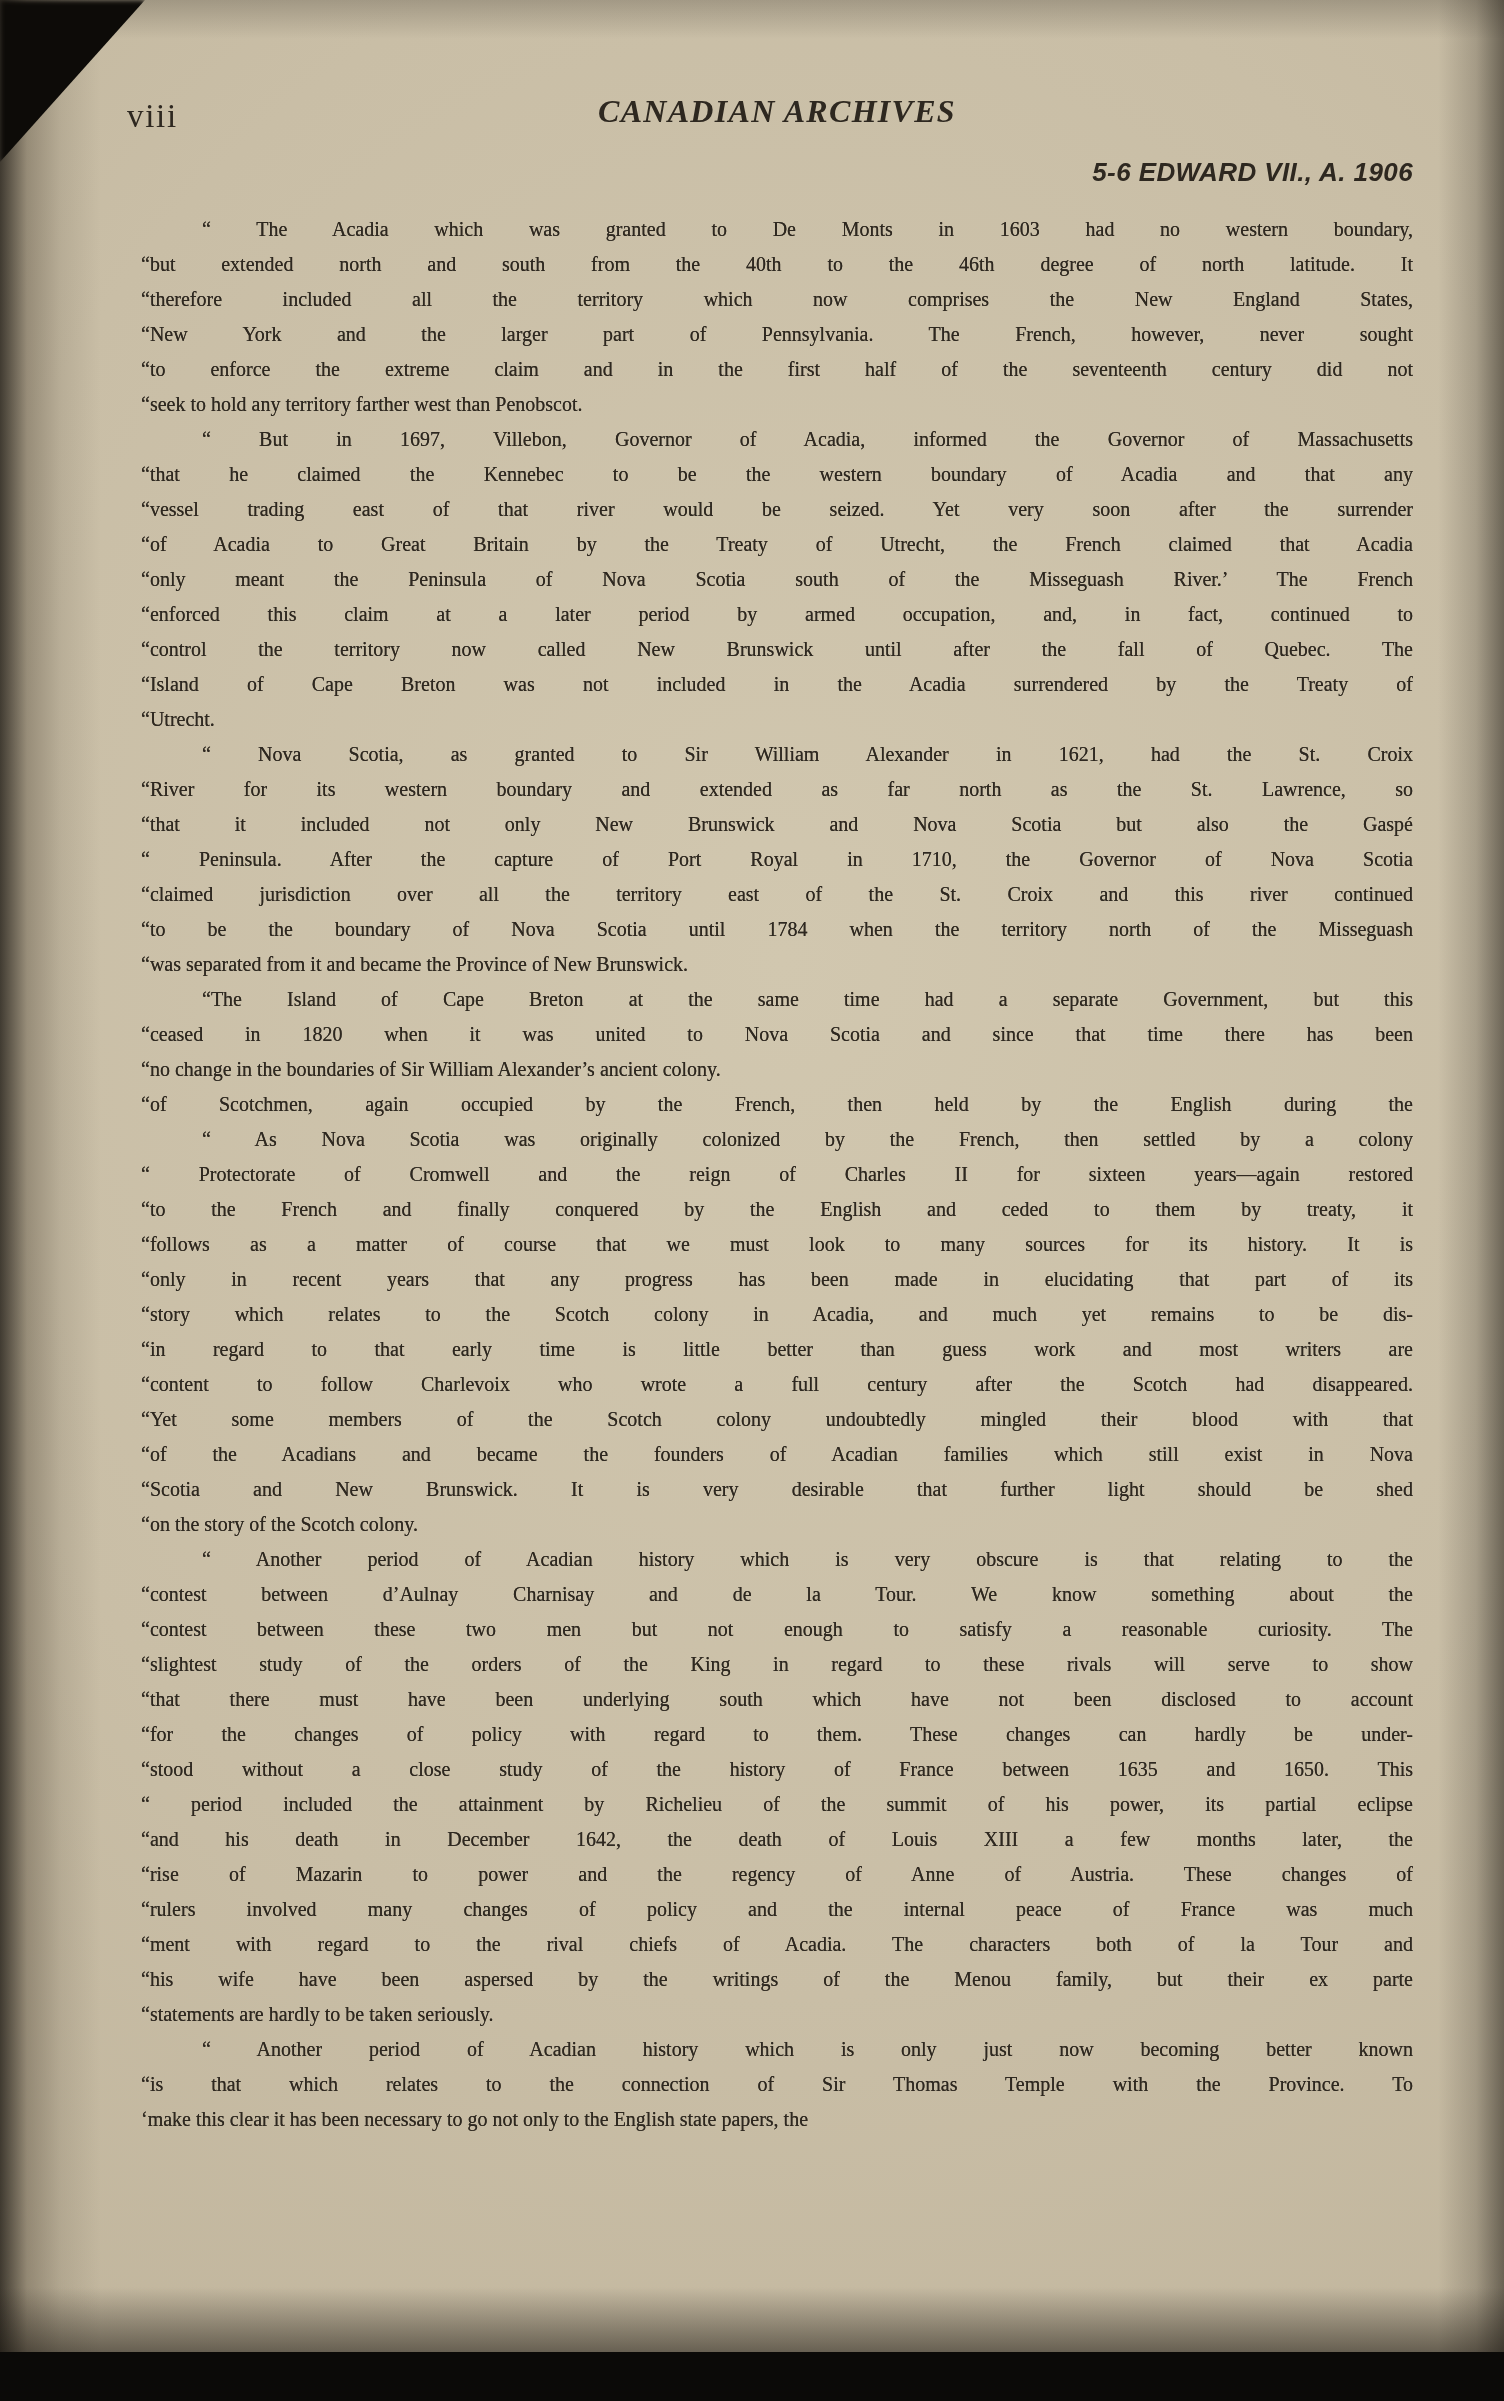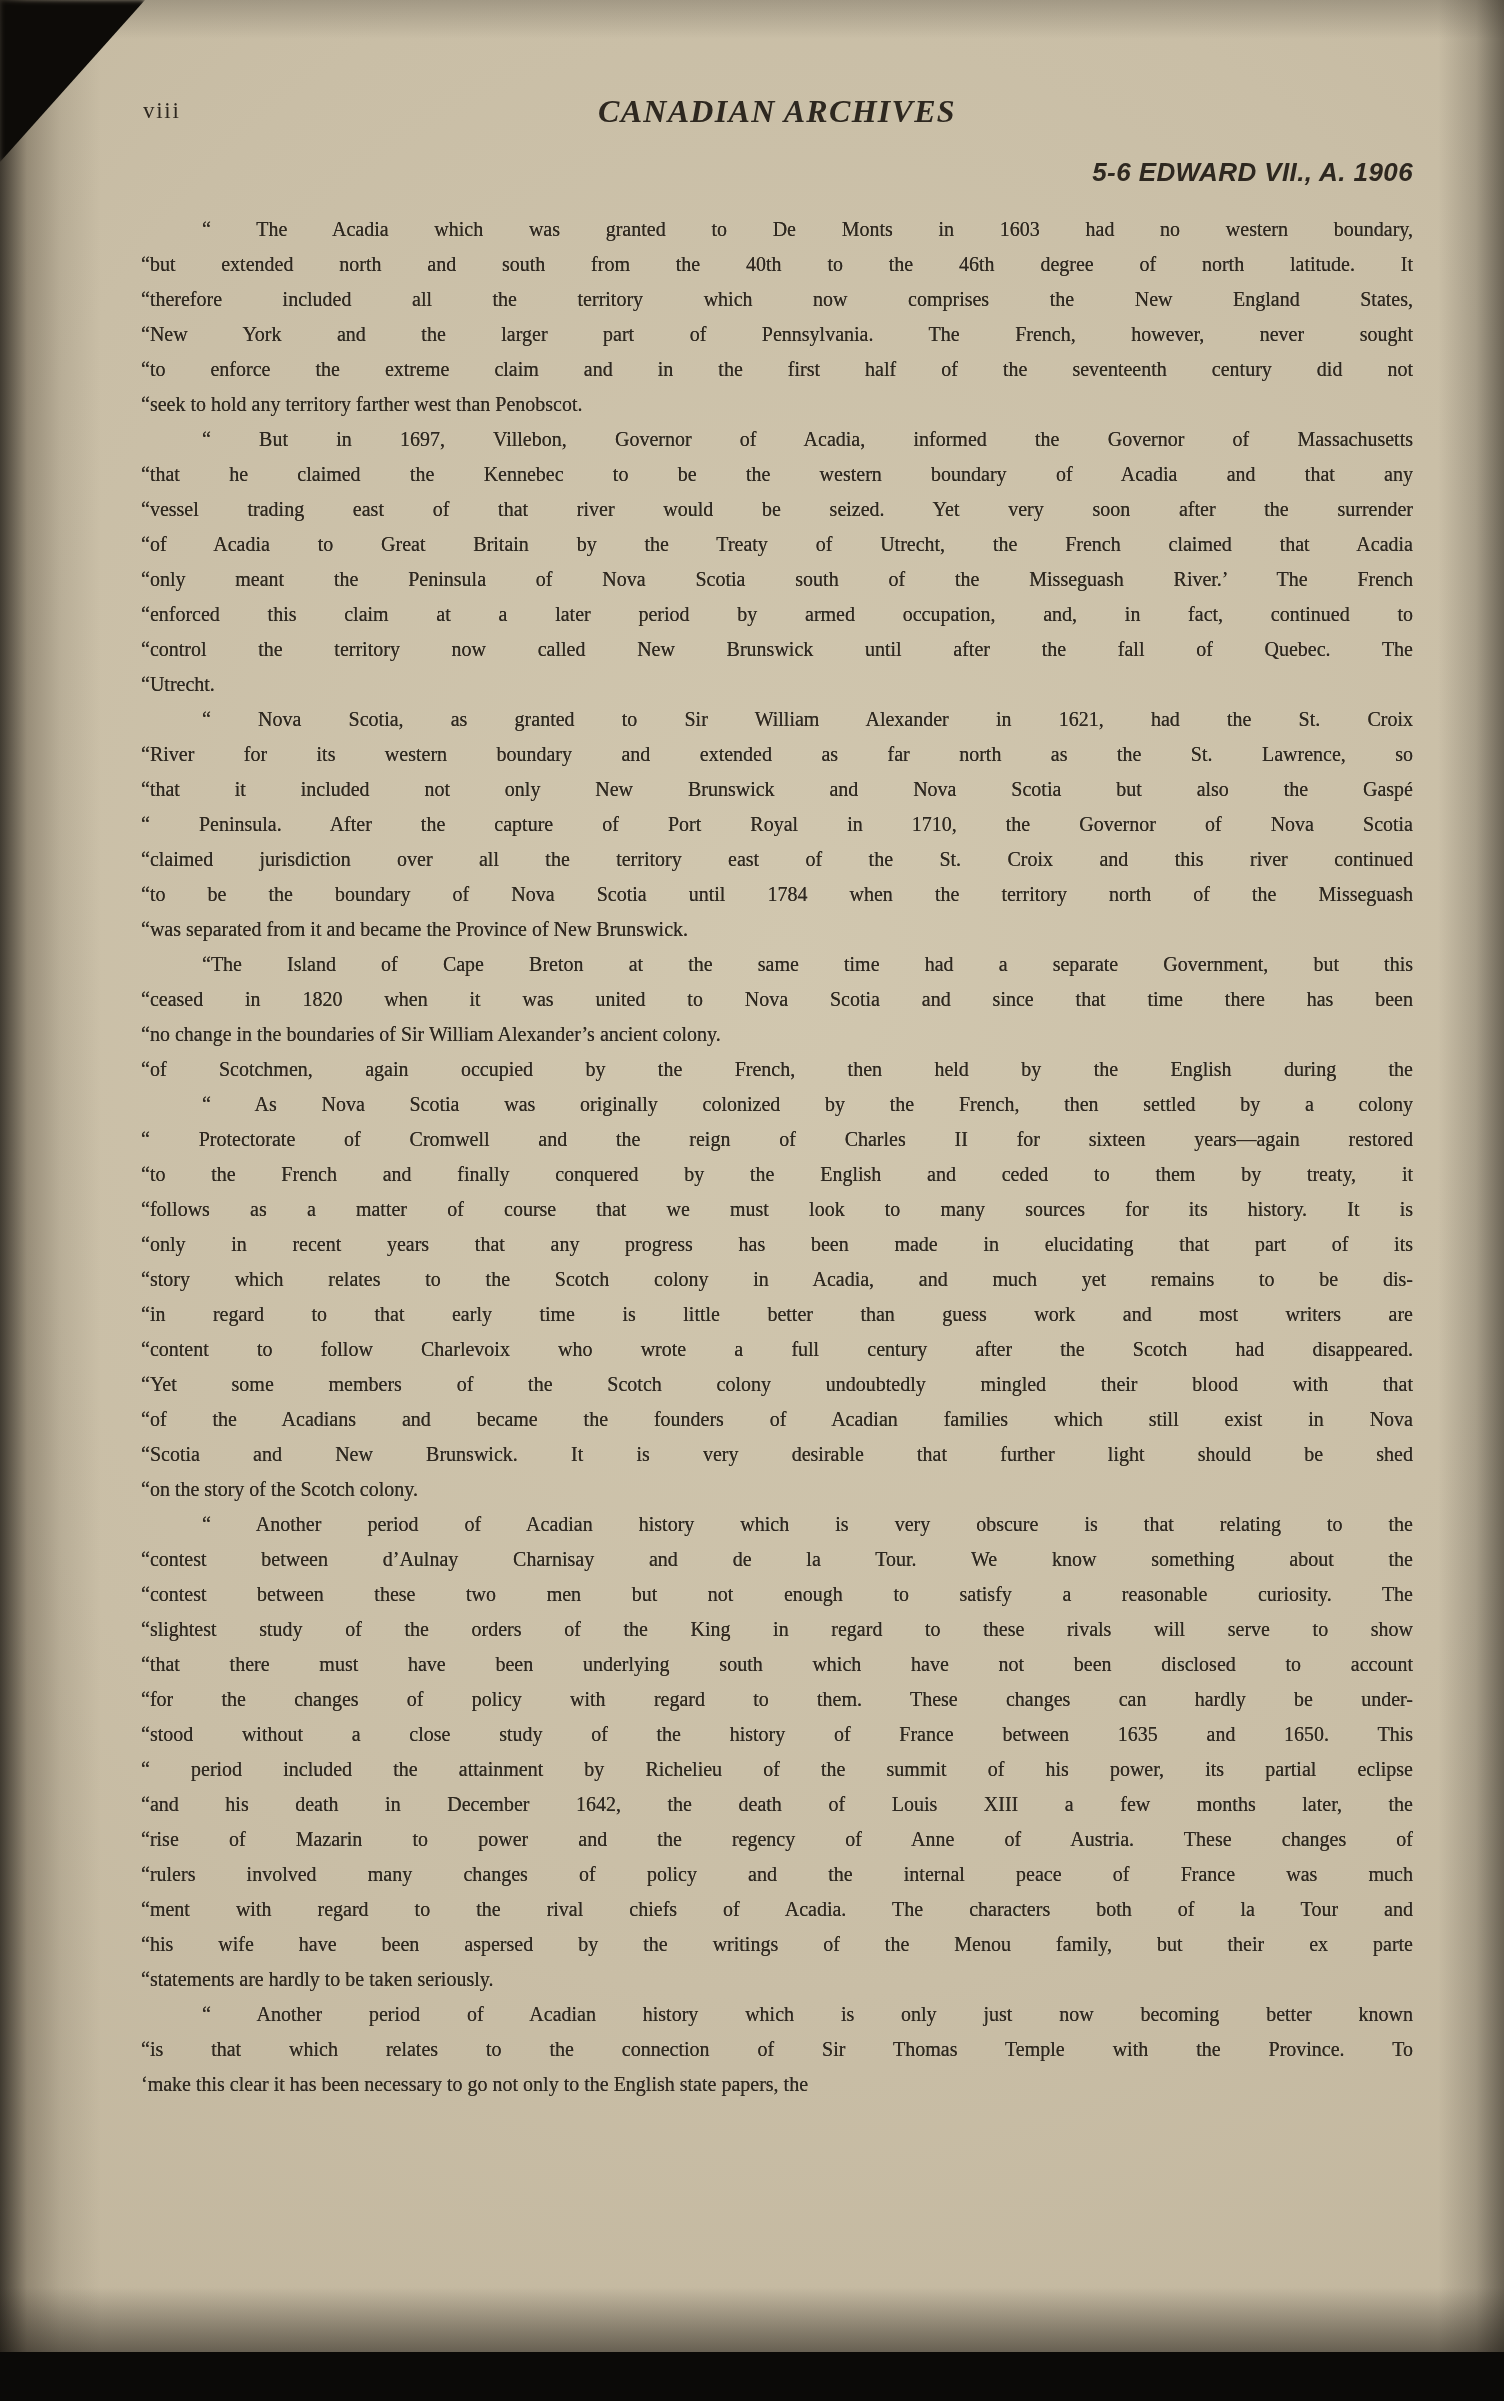--- a/index.html
+++ b/index.html
@@ -41,22 +41,22 @@
   }
   .bottom-shadow {
     left: 0; right: 0; bottom: 47px; height: 67px;
     background: linear-gradient(to bottom, rgba(0,0,0,0), rgba(22,18,13,0.55));
   }
   .bottom-bar {
     left: 0; right: 0; bottom: 0; height: 49px;
     background: #0b0a08;
   }
   .page-number {
-    position: absolute; left: 143px; top: 98px;
-    font-size: 23px; letter-spacing: 1.7px;
+    position: absolute; left: 127px; top: 98px;
+    font-size: 33px; letter-spacing: 1.7px;
   }
   .header-title {
     position: absolute; left: 141px; width: 1272px; top: 93px;
     text-align: center; font-style: italic; font-weight: bold;
     font-size: 32px; letter-spacing: 1.3px;
   }
   .header-right {
     position: absolute; left: 141px; width: 1272px; top: 157px;
     text-align: right;
     font-family: "Liberation Sans", sans-serif;
@@ -94,20 +94,21 @@
       <div class="line">“New York and the larger part of Pennsylvania. The French, however, never sought</div>
       <div class="line">“to enforce the extreme claim and in the first half of the seventeenth century did not</div>
       <div class="line last">“seek to hold any territory farther west than Penobscot.</div>
       <div class="line first">“ But in 1697, Villebon, Governor of Acadia, informed the Governor of Massachusetts</div>
       <div class="line">“that he claimed the Kennebec to be the western boundary of Acadia and that any</div>
       <div class="line">“vessel trading east of that river would be seized. Yet very soon after the surrender</div>
       <div class="line">“of Acadia to Great Britain by the Treaty of Utrecht, the French claimed that Acadia</div>
       <div class="line">“only meant the Peninsula of Nova Scotia south of the Misseguash River.’ The French</div>
       <div class="line">“enforced this claim at a later period by armed occupation, and, in fact, continued to</div>
       <div class="line">“control the territory now called New Brunswick until after the fall of Quebec. The</div>
+      <div class="line">“Island of Cape Breton was not included in the Acadia surrendered by the Treaty of</div>
       <div class="line last">“Utrecht.</div>
       <div class="line first">“ Nova Scotia, as granted to Sir William Alexander in 1621, had the St. Croix</div>
       <div class="line">“River for its western boundary and extended as far north as the St. Lawrence, so</div>
       <div class="line">“that it included not only New Brunswick and Nova Scotia but also the Gaspé</div>
       <div class="line">“ Peninsula. After the capture of Port Royal in 1710, the Governor of Nova Scotia</div>
       <div class="line">“claimed jurisdiction over all the territory east of the St. Croix and this river continued</div>
       <div class="line">“to be the boundary of Nova Scotia until 1784 when the territory north of the Misseguash</div>
       <div class="line last">“was separated from it and became the Province of New Brunswick.</div>
       <div class="line first">“The Island of Cape Breton at the same time had a separate Government, but this</div>
       <div class="line">“ceased in 1820 when it was united to Nova Scotia and since that time there has been</div>

